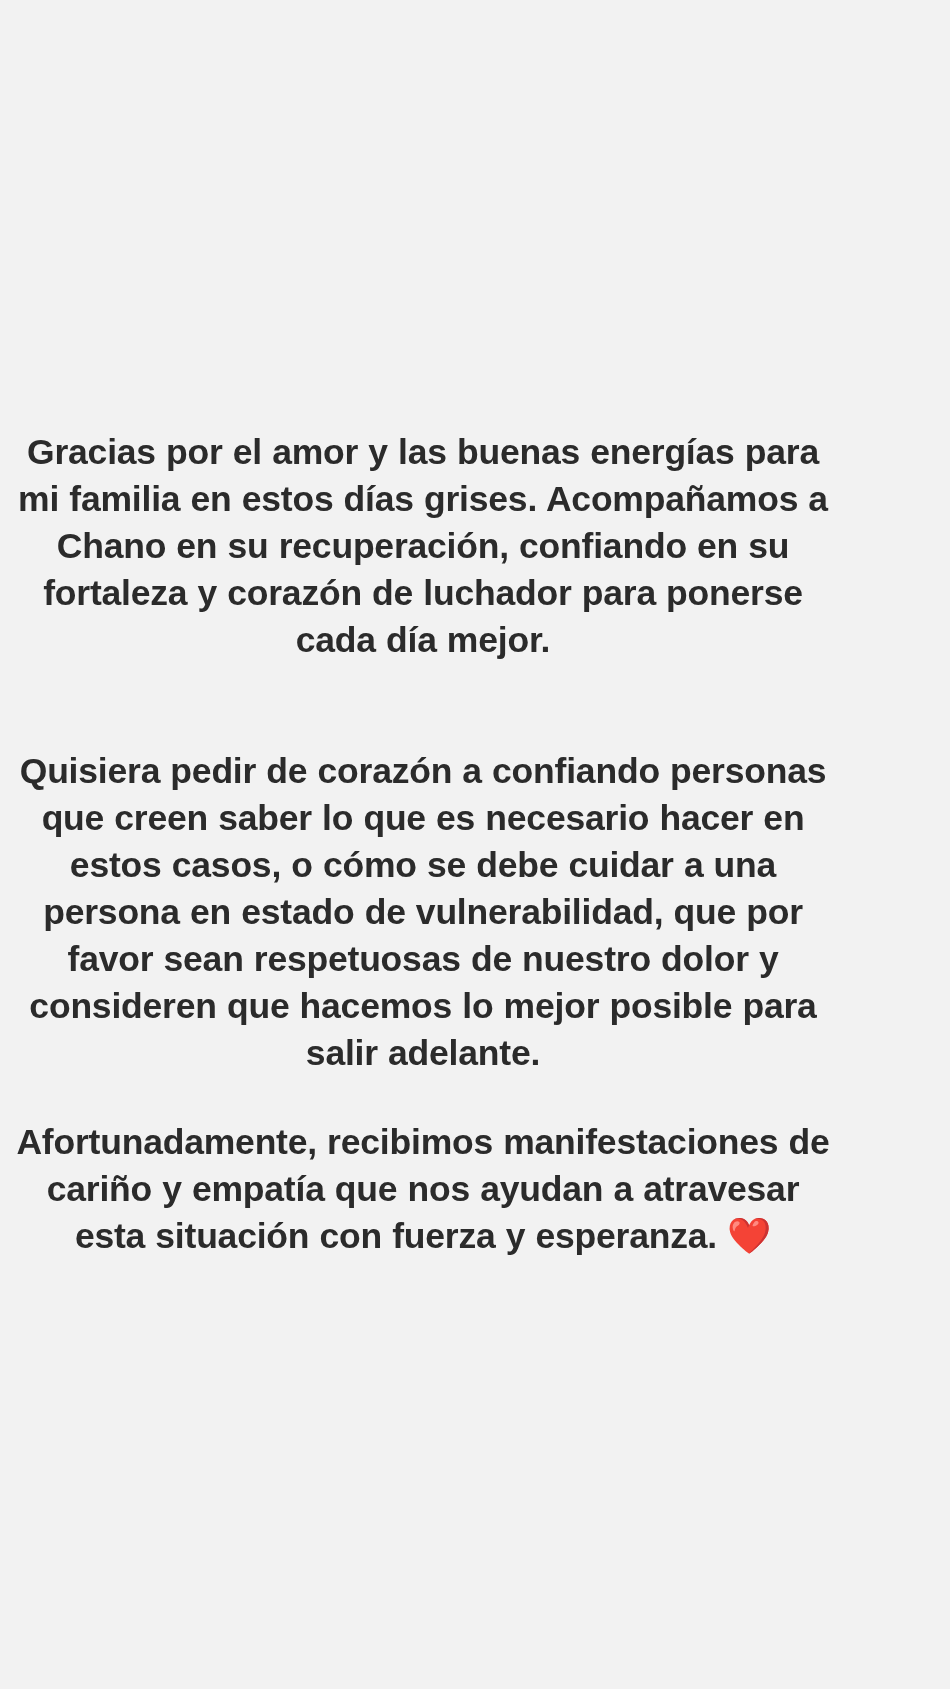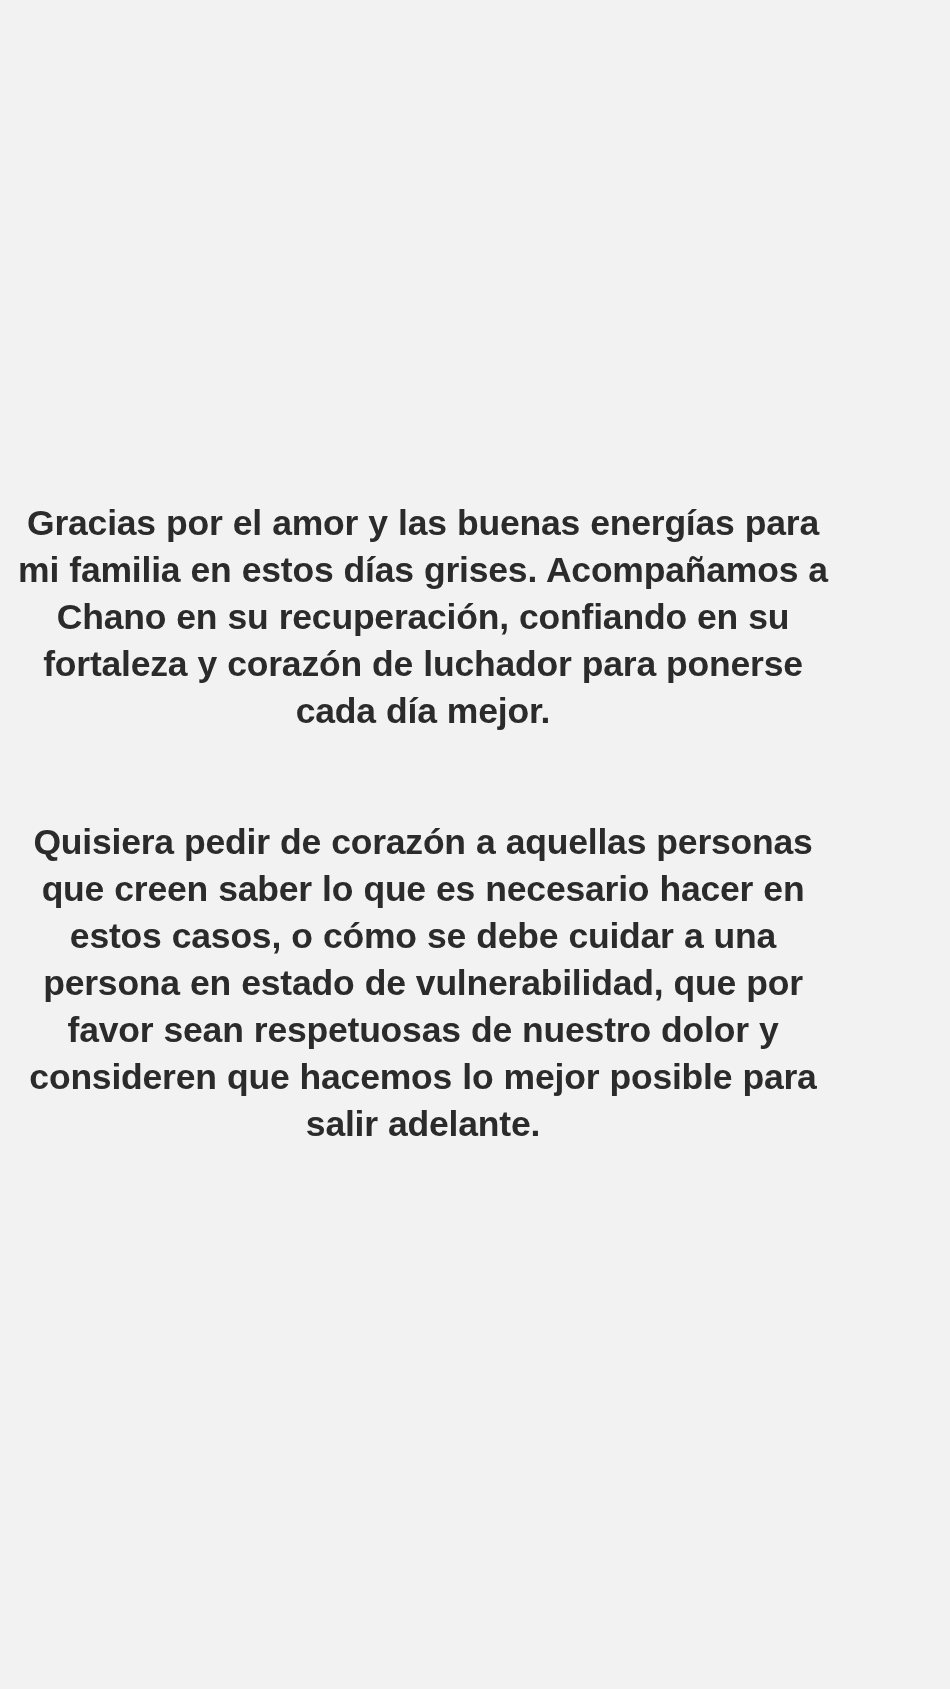--- a/index.html
+++ b/index.html
@@ -49,16 +49,17 @@
   }
 </style>
 </head>
 <body style="background: rgb(242, 242, 242);">
 
 <div class="story-canvas" style="background: rgb(242, 242, 242);">
   <div class="story-text-block" style="color: rgb(43, 43, 43);">
     <p class="paragraph">Gracias por el amor y las buenas energías para mi familia en estos días grises. Acompañamos a Chano en su recuperación, confiando en su fortaleza y corazón de luchador para ponerse cada día mejor.</p>
     <div class="paragraph-gap"></div>
     <div class="paragraph-gap"></div>
-    <p class="paragraph">Quisiera pedir de corazón a aquellas personas que creen saber lo que es necesario hacer en estos casos, o cómo se debe cuidar a una persona en estado de vulnerabilidad, que por favor sean respetuosas de nuestro dolor y consideren que hacemos lo mejor posible para salir adelante.</p>
+    <p class="paragraph">Quisiera pedir de corazón a confiando personas que creen saber lo que es necesario hacer en estos casos, o cómo se debe cuidar a una persona en estado de vulnerabilidad, que por favor sean respetuosas de nuestro dolor y consideren que hacemos lo mejor posible para salir adelante.</p>
     <div class="paragraph-gap"></div>
+    <p class="paragraph"><span>Afortunadamente, recibimos manifestaciones de cariño y empatía que nos ayudan a atravesar esta situación con fuerza y esperanza. </span><span class="heart">❤️</span></p>
   </div>
 </div>
 
 </body></html>

